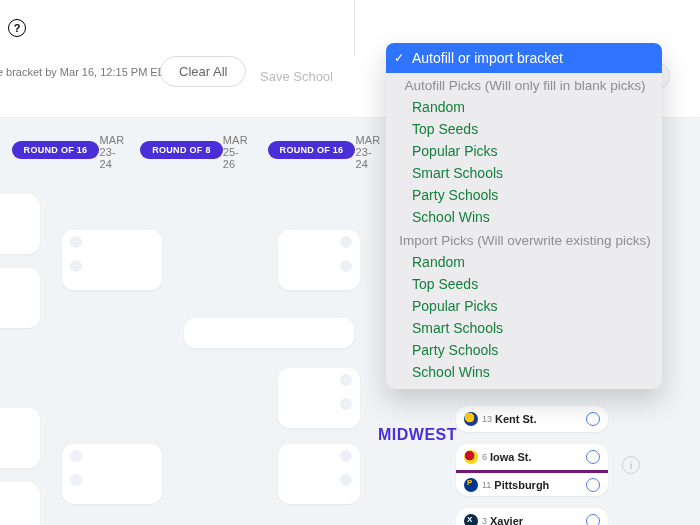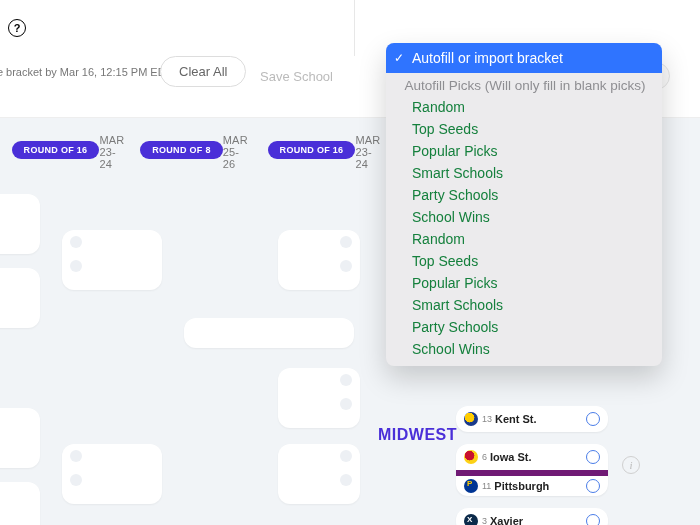--- a/index.html
+++ b/index.html
@@ -34,21 +34,21 @@
 
   
   .card { background: #fff; border-radius: 12px; box-shadow: 0 1px 2px rgba(0,0,0,.05); position: absolute; }
   .slot { display:flex; align-items:center; padding:6px 8px; }
   .dot  { width:12px; height:12px; border-radius:50%; background:#edf0f4; margin-right:8px; }
 
   
   .match-col { position: absolute; right: 92px; top: 400px; width: 152px; }
   .match-card { background:#fff; border-radius:12px; box-shadow:0 1px 2px rgba(0,0,0,.06); margin-bottom: 8px; }
   .team-row { display:flex; align-items:center; padding:4px 8px; font-size: 11px; position: relative; height: 26px; }
-  .team-row + .team-row { border-top: 6px solid #701a75; align-items: center; }
+  .team-row + .team-row { border-top: 3px solid #701a75; align-items: center; }
   .logo { width:14px; height:14px; border-radius:50%; margin-right:4px; display:inline-block; }
   .seed { color:#888; font-size: 9px; margin-right: 3px; }
   .team-name { font-weight: 600; color:#222; }
   .radio { width:14px; height:14px; border:1.5px solid #4a7de8; border-radius:50%; position:absolute; right:8px; }
   .info-circ { position:absolute; right: 60px; top: 455px; width:18px; height:18px; border:1px solid #d0d0d0; border-radius:50%; display:flex; align-items:center; justify-content:center; color:#bbb; font-size:11px; font-style: italic; font-family: Georgia, serif;}
 
   
   .dropdown { position: absolute; left: 386px; top: 43px; width: 276px; background: #ecebed; border-radius: 8px; box-shadow: 0 12px 28px rgba(0,0,0,.18); padding-bottom: 6px; z-index: 100; }
   .dd-header { display:flex; align-items:center; background:#2f74ff; color:#fff; font-size:14px; padding:7px 10px 7px 26px; border-top-left-radius:8px; border-top-right-radius:8px; position:relative; }
   .dd-check { position:absolute; left:8px; font-size:12px; }
@@ -211,20 +211,21 @@
   </div>
   <div class="dd-group">Autofill Picks (Will only fill in blank picks)</div>
   <div id="dd-auto">
       <div class="dd-item">Random</div>
       <div class="dd-item">Top Seeds</div>
       <div class="dd-item">Popular Picks</div>
       <div class="dd-item">Smart Schools</div>
       <div class="dd-item">Party Schools</div>
       <div class="dd-item">School Wins</div>
     </div>
+  <div class="dd-group">Import Picks (Will overwrite existing picks)</div>
   <div id="dd-import">
       <div class="dd-item">Random</div>
       <div class="dd-item">Top Seeds</div>
       <div class="dd-item">Popular Picks</div>
       <div class="dd-item">Smart Schools</div>
       <div class="dd-item">Party Schools</div>
       <div class="dd-item">School Wins</div>
     </div>
 </div>
 

